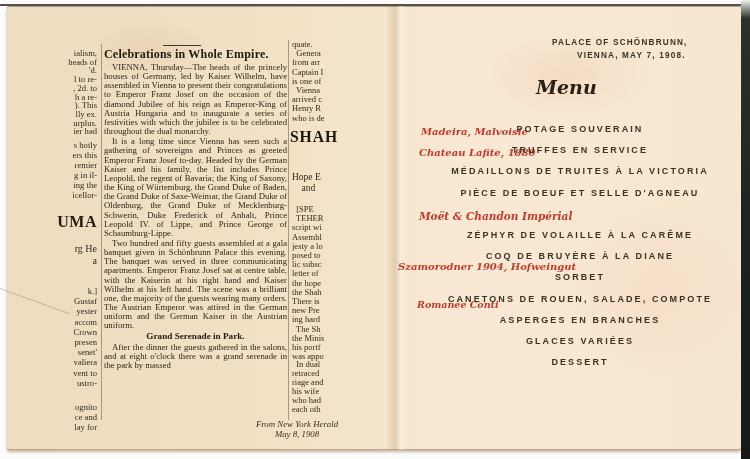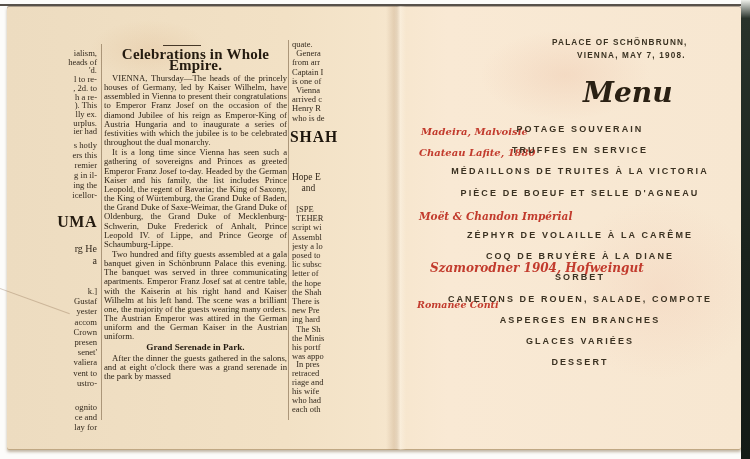--- a/index.html
+++ b/index.html
@@ -29,48 +29,48 @@
   .np{color:#2e2418;}
   .lcol{position:absolute;left:18px;width:79px;text-align:right;font-size:8.6px;white-space:nowrap;color:#33291d;}
   .lcol.a{top:49px;line-height:8.7px;}
   .lcol.b{top:140px;line-height:10px;}
   .lcol.c{top:243px;line-height:11.5px;font-size:10px;}
   .lcol.d{top:286px;line-height:10.2px;}
   .lcol.e{top:402px;line-height:10px;}
   .lcol-head{position:absolute;left:18px;top:213px;width:79px;text-align:right;
     font-weight:bold;font-size:16px;color:#241b10;letter-spacing:.5px;}
   .main-col{position:absolute;left:104px;top:49px;width:183px;font-size:8.7px;line-height:9.15px;text-align:justify;}
-  .headline{text-align:center;font-weight:bold;font-size:15px;line-height:11px;margin-bottom:3px;letter-spacing:.2px;color:#241b10;}
+  .headline{font-weight:bold;font-size:12px;line-height:11px;margin-bottom:3px;letter-spacing:.2px;color:#241b10;}
   .para{text-indent:8px;margin:0 0 1px 0;}
   .subhead{text-align:center;font-weight:bold;font-size:9.2px;margin:1.5px 0;color:#241b10;}
   .rcol{position:absolute;left:292px;width:48px;font-size:8.5px;white-space:nowrap;overflow:hidden;color:#33291d;}
   .rcol.a{top:40px;line-height:9.2px;}
   .rcol.b{top:172px;line-height:11px;font-size:9.5px;}
   .rcol.c{top:205px;line-height:9.2px;}
   .rcol.d{top:360px;line-height:8.9px;}
   .shah{position:absolute;left:290px;top:127px;font-weight:bold;font-size:17px;color:#1d150c;
     transform:scaleX(.92);transform-origin:left;letter-spacing:1px;}
   .credit{position:absolute;left:231px;top:419px;width:132px;text-align:center;font-style:italic;
     font-size:8.8px;line-height:10.3px;color:#3c2d1d;}
   
   .menu-caps{font-family:"Liberation Sans",sans-serif;font-weight:bold;color:#3a3222;white-space:nowrap;}
   .mh1{position:absolute;left:552px;top:38px;font-size:8.2px;letter-spacing:1.2px;}
   .mh2{position:absolute;left:577px;top:51px;font-size:8.2px;letter-spacing:1.2px;}
   .menu-title{position:absolute;left:536px;top:76px;font-family:"DejaVu Serif",serif;
-    font-weight:bold;font-style:italic;font-size:28px;color:#2a2013;margin-left:47px;}
+    font-weight:bold;font-style:italic;font-size:19px;color:#2a2013;}
   .dish-col{position:absolute;left:425px;top:124px;width:310px;}
   .drow{height:21.2px;text-align:center;font-family:"Liberation Sans",sans-serif;font-weight:bold;
     font-size:9px;letter-spacing:2.1px;color:#3b3222;white-space:nowrap;}
   .drow.wine-flow{text-align:left;font-family:"DejaVu Serif",serif;font-weight:bold;font-style:italic;
     font-size:10.5px;letter-spacing:0;color:#c23b2d;padding-top:1px;height:20.2px;margin-left:-6px;}
   .wine{position:absolute;font-family:"DejaVu Serif",serif;font-weight:bold;font-style:italic;
     font-size:10px;color:#c23b2d;white-space:nowrap;}
   .wine.madeira{left:421px;top:126px;}
   .wine.lafite{left:419px;top:147px;}
-  .wine.szamorodner{left:430px;top:261px;font-size:12px;}
+  .wine.szamorodner{left:398px;top:261px;font-size:10px;}
   .wine.romanee{left:417px;top:299px;font-size:9.5px;}
   .wine-closing{position:absolute;left:410px;top:401px;width:166px;text-align:center;
     font-family:"DejaVu Serif",serif;font-weight:bold;font-style:italic;font-size:9.3px;
     line-height:10.3px;color:#c23b2d;white-space:nowrap;}
 </style>
 </head>
 <body>
 
 <div class="stage">
 
@@ -168,28 +168,32 @@
       <div style="white-space: pre;">the Shah</div>
       <div style="white-space: pre; font-family: Liberation Serif, serif;">There is</div>
       <div style="white-space: pre;">new Pre</div>
       <div style="white-space: pre;">ing hard</div>
       <div style="white-space: pre;">  The Sh</div>
       <div style="white-space: pre;">the Minis</div>
       <div style="white-space: pre;">his portf</div>
       <div style="white-space: pre;">was appo</div>
     </div>
   <div class="rcol d np">
-      <div style="white-space: pre;">  In pres</div>
+      <div style="white-space: pre;">  In dual</div>
       <div style="white-space: pre;">retraced</div>
       <div style="white-space: pre;">riage and</div>
       <div style="white-space: pre;">his wife</div>
       <div style="white-space: pre;">who had</div>
       <div style="white-space: pre;">each oth</div>
     </div>
 
+  <div class="credit">
+    <div>From New York Herald</div>
+    <div>May 8, 1908</div>
+  </div>
 
   <div class="mh1 menu-caps">PALACE OF SCHÖNBRUNN,</div>
   <div class="mh2 menu-caps">VIENNA, MAY 7, 1908.</div>
   <div class="menu-title">Menu</div>
 
   <div class="wine madeira">Madeira, Malvoisie</div>
   <div class="wine lafite">Chateau Lafite, 1880</div>
   <div class="wine szamorodner">Szamorodner 1904, Hofweingut</div>
   <div class="wine romanee">Romanée Conti</div>
 

